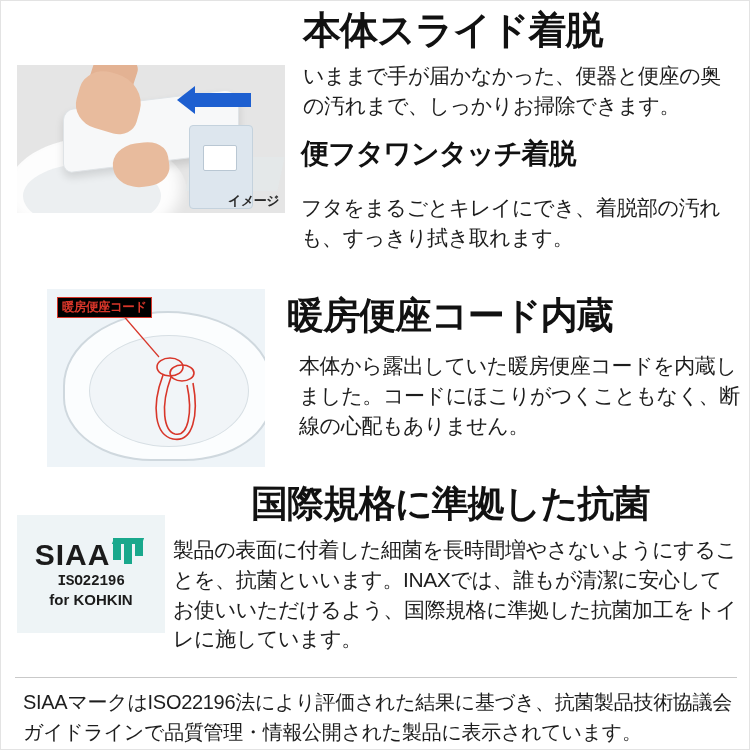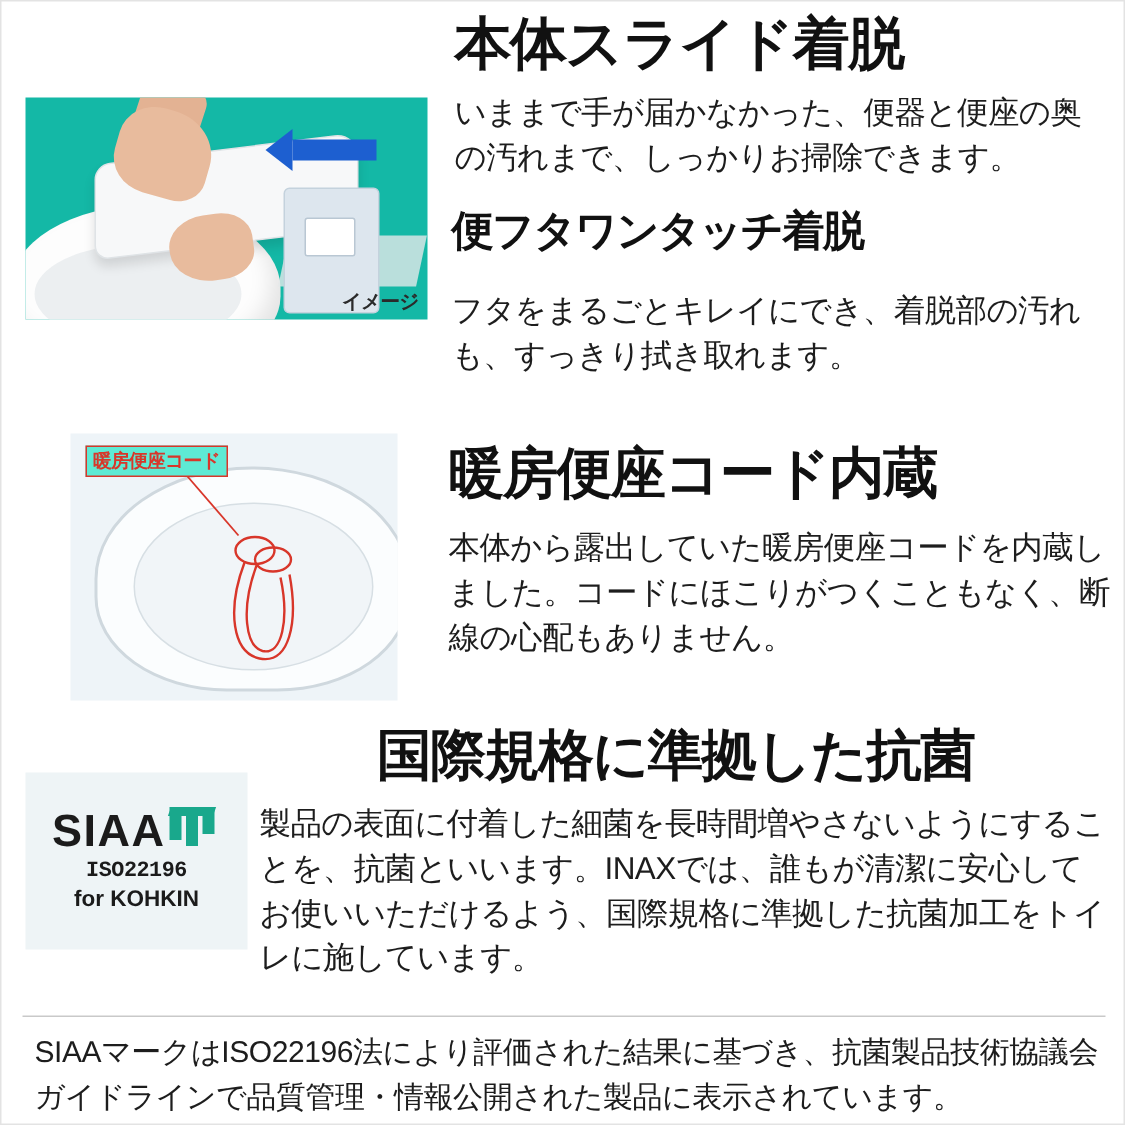--- a/index.html
+++ b/index.html
@@ -26,21 +26,21 @@
   
   .sec1 {
     position: absolute;
     left: 0; top: 0;
     width: 750px; height: 272px;
   }
   .img1 {
     position: absolute;
     left: 16px; top: 64px;
     width: 268px; height: 148px;
-    background: #14b8a6;
+    background: #e5e5e5;
     overflow: hidden;
   }
   .img1 .bowl {
     position: absolute;
     left: -10px; bottom: -34px;
     width: 180px; height: 110px;
     background: #fdfdfd;
     border-radius: 50% 50% 45% 45%;
     box-shadow: inset -6px -8px 14px rgba(0,0,0,0.10);
   }
@@ -196,30 +196,30 @@
     background: #f1f5f8;
   }
   .img2 .cordbox {
     position: absolute;
     left: 10px; top: 8px;
     padding: 1px 4px;
     border: 1.5px solid #d8362a;
     color: #d8362a;
     font-size: 12.5px;
     font-weight: bold;
-    background: #5eead4;
+    background: #000000;
     letter-spacing: -0.5px;
   }
   .img2 svg.cord {
     position: absolute;
     left: 0; top: 0;
   }
   .s2-title {
     position: absolute;
-    left: 298px; top: 22px;
+    left: 286px; top: 22px;
     font-size: 37px;
   }
   .s2-body {
     position: absolute;
     left: 298px; top: 76px;
     width: 442px;
   }
 
   
   .sec3 {

